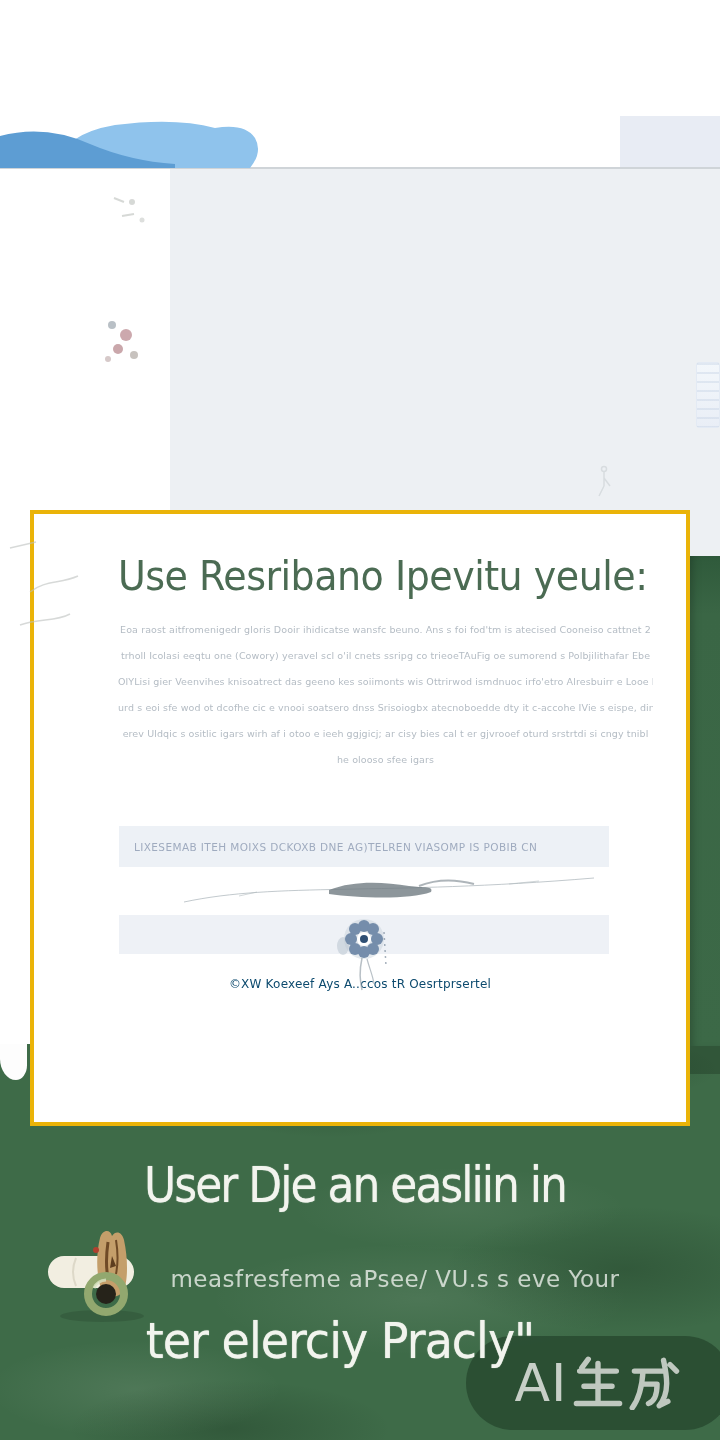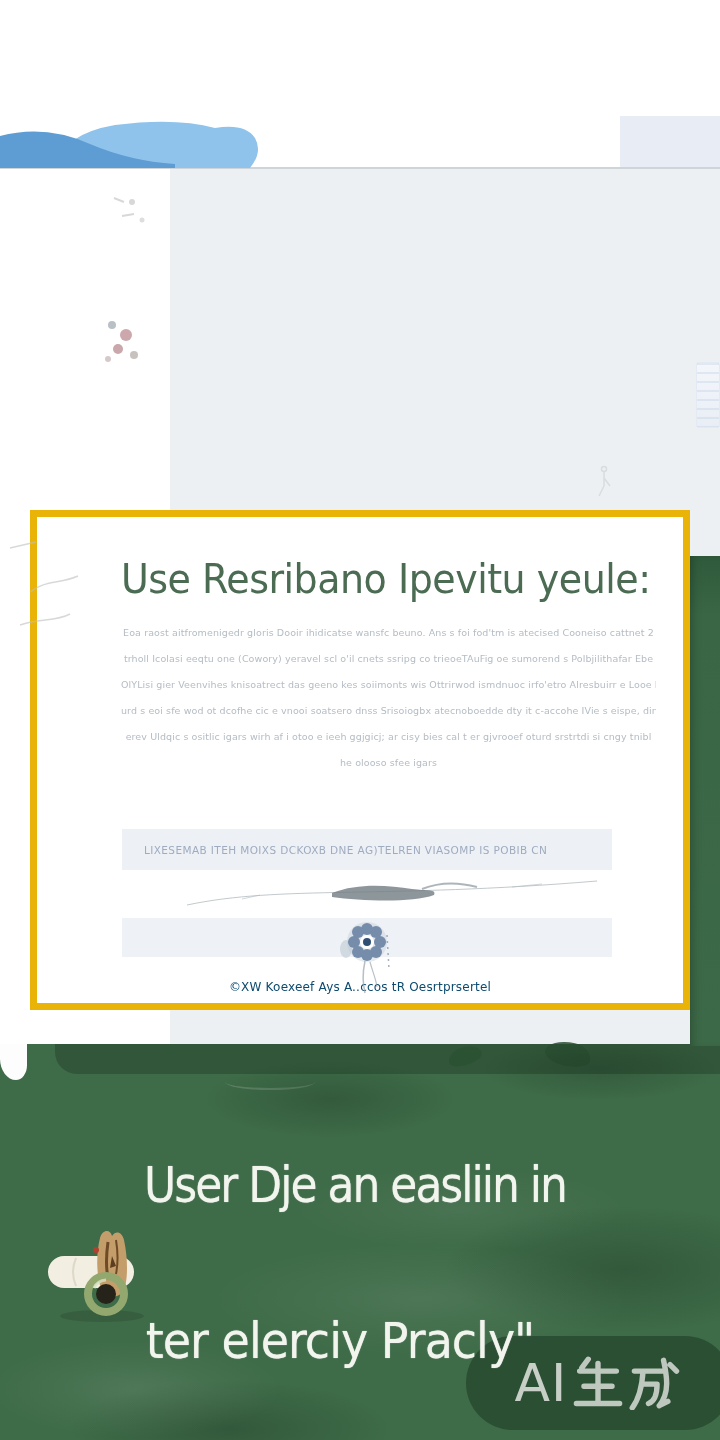--- a/index.html
+++ b/index.html
@@ -9,36 +9,36 @@
   }
   .abs{position:absolute;}
 
   
   .divider-line{left:0;top:167px;width:720px;height:2px;background:#cfd4d8;z-index:2;}
   .content-panel{left:170px;top:169px;width:550px;height:880px;background:#edf0f3;z-index:1;}
   .topright-panel{left:620px;top:116px;width:100px;height:52px;background:#e8ecf4;z-index:1;}
 
   
   .info-card{
-    left:30px;top:510px;width:660px;height:500px;background:#ffffff;
-    border:7px solid #eab308;box-sizing:border-box;z-index:5;overflow:hidden;
+    left:30px;top:510px;width:660px;height:616px;background:#ffffff;
+    border:4px solid #eab308;box-sizing:border-box;z-index:5;overflow:hidden;
   }
   .card-heading{
     position:absolute;left:84px;top:38px;font-size:38px;color:#4b6b53;
     letter-spacing:-0.5px;white-space:nowrap;font-weight:500;
     transform:scaleY(1.08);transform-origin:left top;
   }
   .body-text{position:absolute;left:84px;top:103px;width:535px;}
   .body-text-line{
     font-size:9.5px;line-height:26px;color:#b4bcc4;white-space:nowrap;
     letter-spacing:0.1px;overflow:hidden;text-align:center;
   }
   .notice-banner{
     position:absolute;left:85px;top:312px;width:490px;height:41px;
-    background:#edf1f6;display:flex;align-items:center;padding-left:22px;
+    background:#edf1f6;display:flex;align-items:center;padding-left:15px;
     box-sizing:border-box;
   }
   .banner-label{
     font-size:10.5px;color:#9fabbf;letter-spacing:0.4px;white-space:nowrap;
     font-weight:500;
   }
   .secondary-banner{
     position:absolute;left:85px;top:401px;width:490px;height:39px;background:#eef1f6;
   }
   .copyright-text{
@@ -215,20 +215,21 @@
     <path d="M58,10 C60,2 68,0 70,8 C74,2 80,4 82,12 C86,30 86,52 82,62 C78,70 64,72 60,64 C54,48 54,26 58,10 Z" fill="#c49e6a"></path>
     <path d="M66,14 C64,28 64,40 66,50" stroke="#6f4a26" stroke-width="3" fill="none"></path>
     <path d="M74,12 C76,24 76,36 74,46" stroke="#6f4a26" stroke-width="2" fill="none"></path>
     <path d="M70,28 l4,10 l-6,2 z" fill="#5d3d1f"></path>
     <circle cx="54" cy="22" r="3" fill="#b0402f"></circle>
     <circle cx="64" cy="66" r="18" fill="none" stroke="#92a86f" stroke-width="8"></circle>
     <circle cx="64" cy="66" r="10" fill="#26231a"></circle>
     <path d="M52,60 A14,14 0 0 1 64,52" stroke="#d8e2c2" stroke-width="3" fill="none" opacity=".8"></path>
   </svg>
 
+  <div class="abs footer-subline">measfresfeme aPsee/ VU.s s eve Your</div>
 
   <div class="abs watermark-pill">
     <span class="watermark-latin">AI</span>
     <svg width="54" height="54" viewBox="0 0 50 50" stroke="#c7cfc7" stroke-width="5" stroke-linecap="round" fill="none" opacity=".95">
       <path d="M16,3 L10,11 M8,14 H42 M12,28 H38 M25,7 V44 M5,44 H45"></path>
     </svg>
     <svg width="54" height="54" viewBox="0 0 50 50" stroke="#c7cfc7" stroke-width="5" stroke-linecap="round" fill="none" opacity=".95">
       <path d="M5,14 H32 M13,14 C12,30 9,40 3,48 M13,26 H26 M26,26 C26,36 24,42 18,44 M32,4 C35,18 38,34 28,46 M28,46 L36,42 M38,8 L44,14"></path>
     </svg>
   </div>

